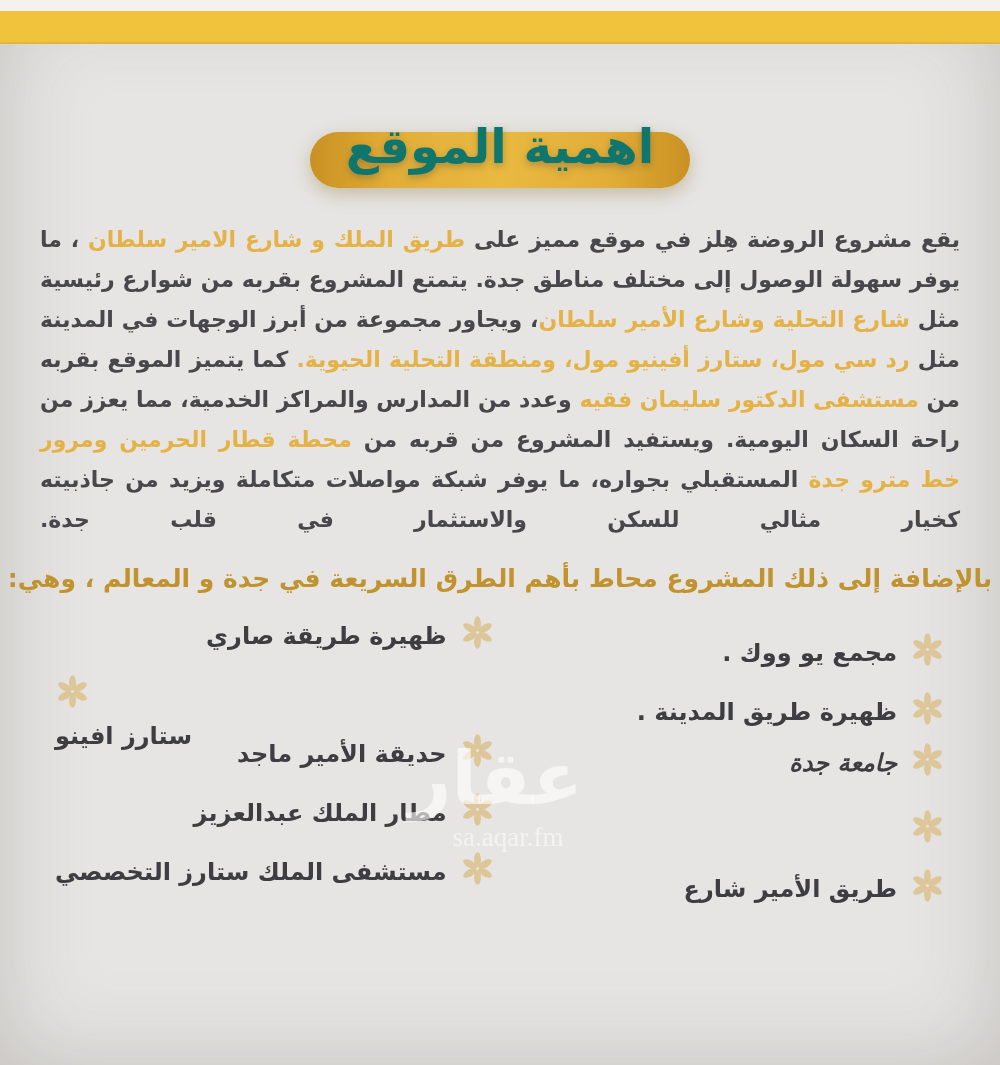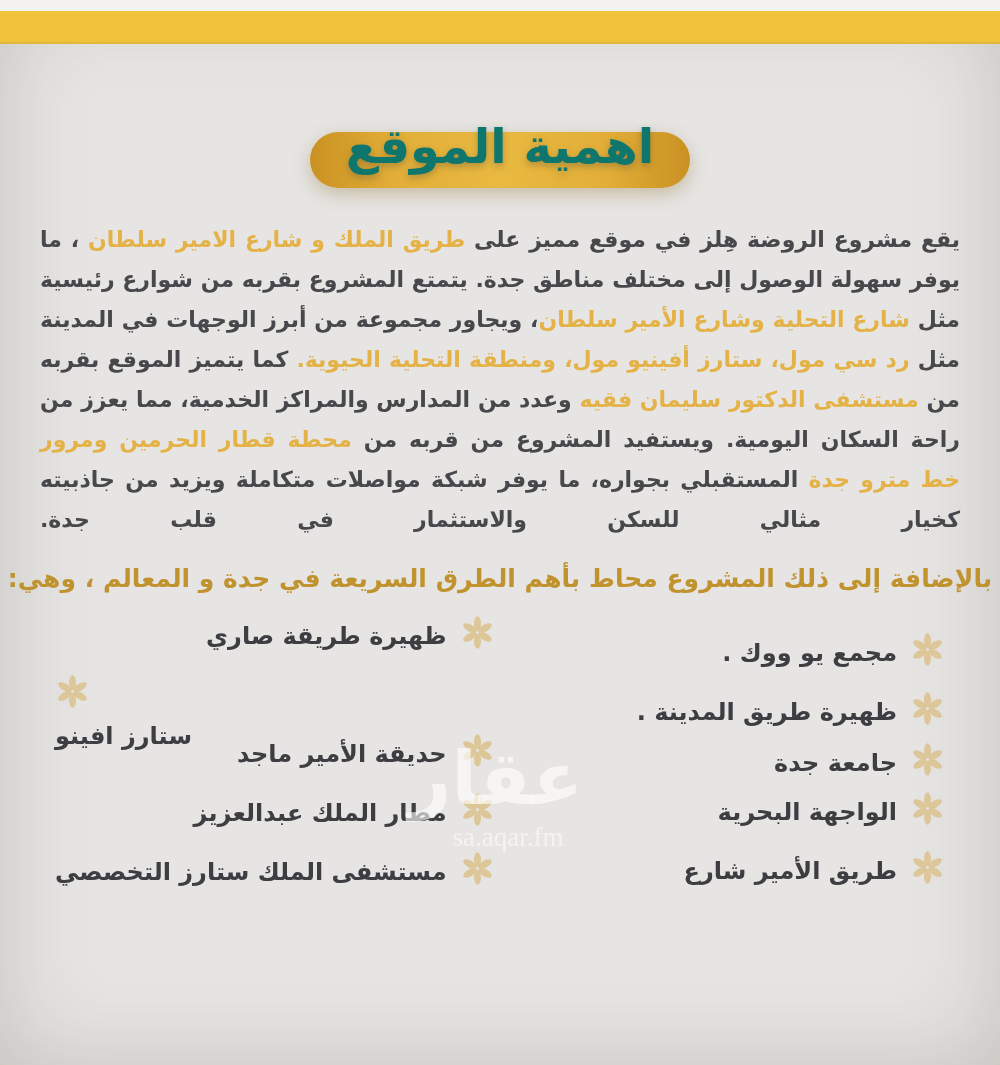--- a/index.html
+++ b/index.html
@@ -151,21 +151,21 @@
               <ellipse cx="20" cy="10" rx="4" ry="8.6"></ellipse>
               <ellipse cx="20" cy="10" rx="4" ry="8.6" transform="rotate(60 20 20)"></ellipse>
               <ellipse cx="20" cy="10" rx="4" ry="8.6" transform="rotate(120 20 20)"></ellipse>
               <ellipse cx="20" cy="10" rx="4" ry="8.6" transform="rotate(180 20 20)"></ellipse>
               <ellipse cx="20" cy="10" rx="4" ry="8.6" transform="rotate(240 20 20)"></ellipse>
               <ellipse cx="20" cy="10" rx="4" ry="8.6" transform="rotate(300 20 20)"></ellipse>
             </g>
           </svg>
         <span class="landmark-label">ظهيرة طريق المدينة .</span>
       </div>
-      <div class="landmark-row" style="margin-bottom:14px;">
+      <div class="landmark-row" style="margin-bottom:32px;font-style:italic;">
         <svg class="flower" viewBox="0 0 40 40">
             <g fill="#dcc28d">
               <ellipse cx="20" cy="10" rx="4" ry="8.6"></ellipse>
               <ellipse cx="20" cy="10" rx="4" ry="8.6" transform="rotate(60 20 20)"></ellipse>
               <ellipse cx="20" cy="10" rx="4" ry="8.6" transform="rotate(120 20 20)"></ellipse>
               <ellipse cx="20" cy="10" rx="4" ry="8.6" transform="rotate(180 20 20)"></ellipse>
               <ellipse cx="20" cy="10" rx="4" ry="8.6" transform="rotate(240 20 20)"></ellipse>
               <ellipse cx="20" cy="10" rx="4" ry="8.6" transform="rotate(300 20 20)"></ellipse>
             </g>
           </svg>
@@ -175,21 +175,20 @@
         <svg class="flower" viewBox="0 0 40 40">
             <g fill="#dcc28d">
               <ellipse cx="20" cy="10" rx="4" ry="8.6"></ellipse>
               <ellipse cx="20" cy="10" rx="4" ry="8.6" transform="rotate(60 20 20)"></ellipse>
               <ellipse cx="20" cy="10" rx="4" ry="8.6" transform="rotate(120 20 20)"></ellipse>
               <ellipse cx="20" cy="10" rx="4" ry="8.6" transform="rotate(180 20 20)"></ellipse>
               <ellipse cx="20" cy="10" rx="4" ry="8.6" transform="rotate(240 20 20)"></ellipse>
               <ellipse cx="20" cy="10" rx="4" ry="8.6" transform="rotate(300 20 20)"></ellipse>
             </g>
           </svg>
-        <span class="landmark-label">الواجهة البحرية</span>
       </div>
       <div class="landmark-row">
         <svg class="flower" viewBox="0 0 40 40">
             <g fill="#dcc28d">
               <ellipse cx="20" cy="10" rx="4" ry="8.6"></ellipse>
               <ellipse cx="20" cy="10" rx="4" ry="8.6" transform="rotate(60 20 20)"></ellipse>
               <ellipse cx="20" cy="10" rx="4" ry="8.6" transform="rotate(120 20 20)"></ellipse>
               <ellipse cx="20" cy="10" rx="4" ry="8.6" transform="rotate(180 20 20)"></ellipse>
               <ellipse cx="20" cy="10" rx="4" ry="8.6" transform="rotate(240 20 20)"></ellipse>
               <ellipse cx="20" cy="10" rx="4" ry="8.6" transform="rotate(300 20 20)"></ellipse>

